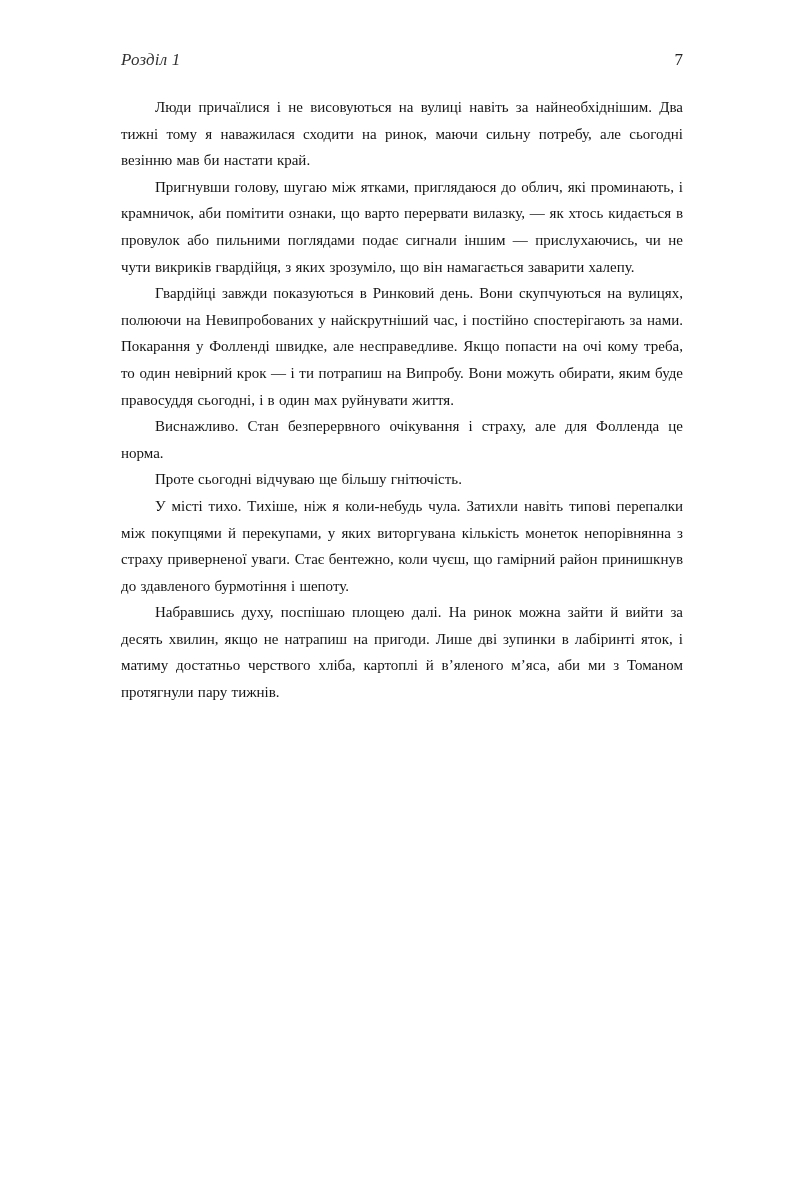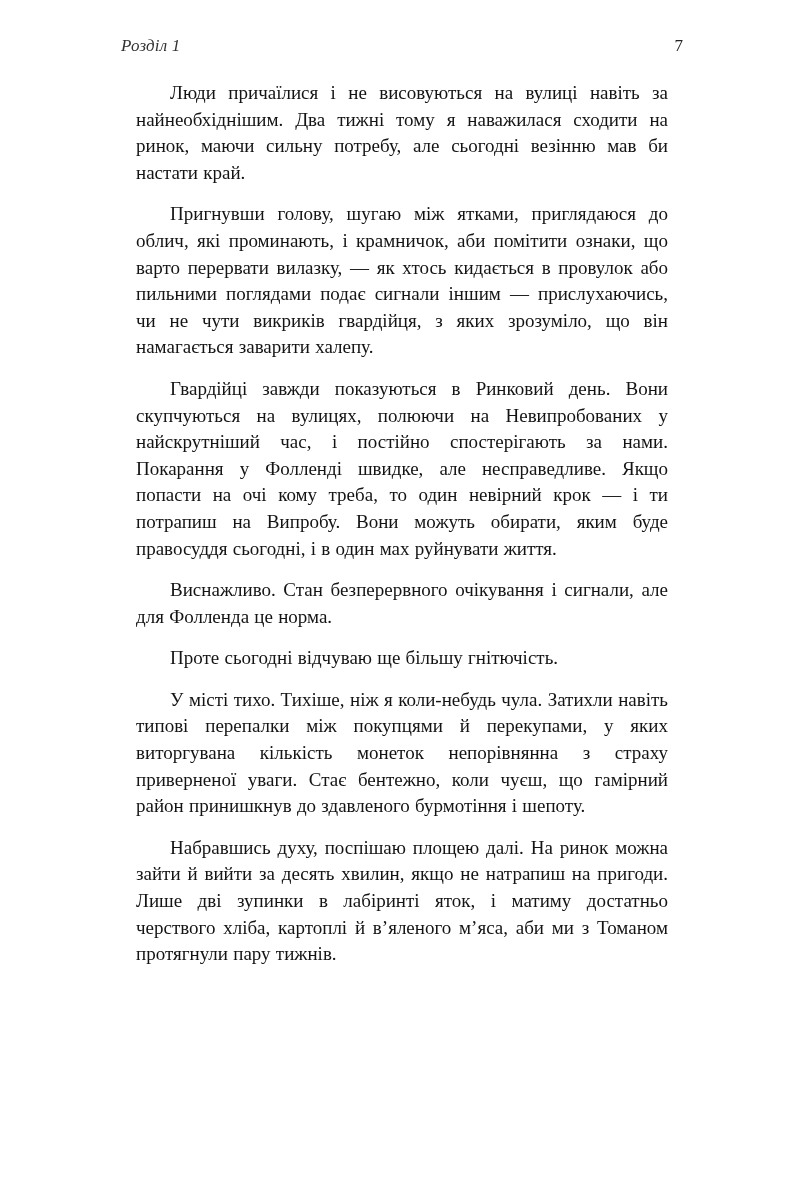--- a/index.html
+++ b/index.html
@@ -6,21 +6,21 @@
     margin: 0;
     padding: 0;
     background: #ffffff;
   }
   .page {
     position: relative;
     width: 799px;
     height: 1200px;
     box-sizing: border-box;
     background: #ffffff;
-    padding: 36px 116px 40px 121px;
+    padding: 50px 116px 40px 121px;
     font-family: "Liberation Serif", serif;
     color: #141414;
     overflow: hidden;
   }
   .page-header {
     display: flex;
     justify-content: space-between;
     align-items: baseline;
     font-size: 17px;
     color: #333333;
@@ -28,38 +28,38 @@
   }
   .chapter-title {
     font-style: italic;
     letter-spacing: 0.2px;
   }
   .page-number {
     font-style: normal;
     color: #222222;
   }
   .body-text p {
-    margin: 15px;
-    font-size: 19px;
+    margin: 0;
+    font-size: 15px;
     line-height: 26.6px;
     text-align: justify;
     text-indent: 34px;
     word-spacing: 0.5px;
   }
 </style>
 </head>
 <body>
 
 <div class="page">
   <div class="page-header">
     <span class="chapter-title">Розділ 1</span>
     <span class="page-number">7</span>
   </div>
   <div class="body-text">
       <p>Люди причаїлися і не висовуються на вулиці навіть за найнеобхіднішим. Два тижні тому я наважилася сходити на ринок, маючи сильну потребу, але сьогодні везінню мав би настати край.</p>
       <p>Пригнувши голову, шугаю між ятками, приглядаюся до облич, які проминають, і крамничок, аби помітити ознаки, що варто перервати вилазку, — як хтось кидається в провулок або пильними поглядами подає сигнали іншим — прислухаючись, чи не чути викриків гвардійця, з яких зрозуміло, що він намагається заварити халепу.</p>
       <p>Гвардійці завжди показуються в Ринковий день. Вони скупчуються на вулицях, полюючи на Невипробованих у найскрутніший час, і постійно спостерігають за нами. Покарання у Фолленді швидке, але несправедливе. Якщо попасти на очі кому треба, то один невірний крок — і ти потрапиш на Випробу. Вони можуть обирати, яким буде правосуддя сьогодні, і в один мах руйнувати життя.</p>
-      <p>Виснажливо. Стан безперервного очікування і сигнали, але для Фолленда це норма.</p>
+      <p>Виснажливо. Стан безперервного очікування і страху, але для Фолленда це норма.</p>
       <p>Проте сьогодні відчуваю ще більшу гнітючість.</p>
       <p>У місті тихо. Тихіше, ніж я коли-небудь чула. Затихли навіть типові перепалки між покупцями й перекупами, у яких виторгувана кількість монеток непорівнянна з страху приверненої уваги. Стає бентежно, коли чуєш, що гамірний район принишкнув до здавленого бурмотіння і шепоту.</p>
       <p>Набравшись духу, поспішаю площею далі. На ринок можна зайти й вийти за десять хвилин, якщо не натрапиш на пригоди. Лише дві зупинки в лабіринті яток, і матиму достатньо черствого хліба, картоплі й в’яленого м’яса, аби ми з Томаном протягнули пару тижнів.</p>
     </div>
 </div>
 
 </body></html>

